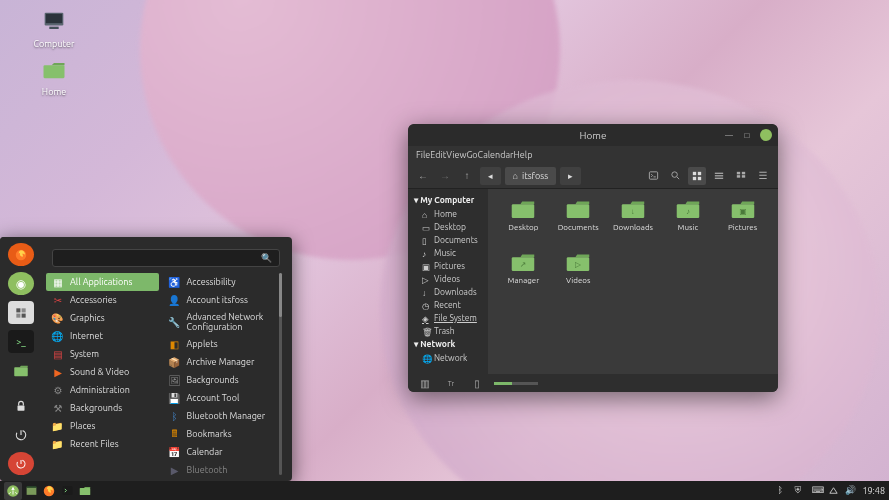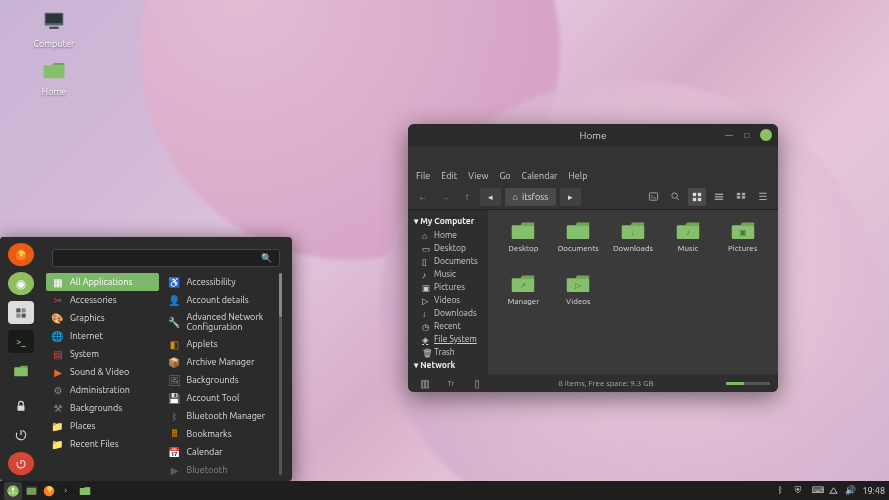--- a/index.html
+++ b/index.html
@@ -20,21 +20,21 @@
   
   .fm {
     position: absolute; top: 124px; left: 408px; width: 370px; height: 268px;
     background: #333333; border-radius: 6px; box-shadow: 0 6px 24px rgba(0,0,0,.5);
     color: #ddd; display: flex; flex-direction: column; overflow: hidden;
   }
   .fm-titlebar { height: 22px; background: #2b2b2b; display:flex; align-items:center; justify-content:center; position:relative; font-size:10px; color:#ccc; border-top-left-radius:6px; border-top-right-radius:6px;}
   .fm-titlebar .ctrls { position:absolute; right:6px; display:flex; gap:8px; align-items:center;}
   .wbtn { width:10px; height:10px; display:flex; align-items:center; justify-content:center; color:#bbb; font-size:8px;}
   .wclose { width:12px; height:12px; background:#8fbf60; border-radius:50%;}
-  .fm-menubar { height:17px; background:#333; display:flex; align-items:center; gap:11px; padding:0 8px; font-size:9px; color:#ccc;margin-top:21px;}
+  .fm-menubar { height:17px; background:#333; display:flex; align-items:center; padding:0 8px; font-size:9px; color:#ccc;}
   .fm-toolbar { height:26px; background:#333; border-bottom:1px solid #222; display:flex; align-items:center; gap:4px; padding:0 6px;}
   .tbtn { width:18px; height:18px; display:flex; align-items:center; justify-content:center; color:#aaa; font-size:10px;}
   .path-seg { background:#404040; height:18px; padding:0 8px; display:flex; align-items:center; gap:4px; font-size:9px; color:#ddd; border-radius:2px;}
   .fm-body { flex:1; display:flex; min-height:0;}
   .fm-side { width:80px; background:#2e2e2e; padding:4px 4px; font-size:8.5px; color:#ccc; overflow:hidden;}
   .side-hdr { font-weight:bold; color:#eee; font-size:8.5px; padding:2px 2px; display:flex; align-items:center; gap:2px;}
   .side-item { padding:1.5px 2px 1.5px 10px; display:flex; align-items:center; gap:4px; white-space:nowrap;}
   .side-item.u { text-decoration: underline; }
   .sic { width:8px; height:8px; display:inline-block;}
   .fm-main { flex:1; background:#3a3a3a; padding:10px 8px; display:grid; grid-template-columns:repeat(5, 1fr); grid-auto-rows:min-content; gap:20px 0; align-content:start;}
@@ -268,21 +268,20 @@
               <text x="15" y="17" font-size="9" text-anchor="middle" fill="#4a7a3a">▷</text>
             </svg></div>
           <span>Videos</span>
         </div>
       </div>
   </div>
   <div class="fm-status">
     <span class="tbtn">▥</span>
     <span class="tbtn" style="font-size:7px;">Tr</span>
     <span class="tbtn">▯</span>
-    <span class="sp">8 items, Free space: 9.3 GB</span>
     <div class="diskbar">
         <div class="fill" style="width:40%"></div>
       </div>
   </div>
 </div>
 
 <div class="menu">
   <div class="menu-rail">
     <div class="rail-btn" style="background:#e85c16;border-radius:50%;">
         <svg width="14" height="14" viewBox="0 0 24 24">
@@ -378,21 +377,21 @@
             <span>Recent Files</span>
           </div>
       </div>
       <div class="col">
         <div class="mitem">
             <span class="mic" style="color:#48c;">♿</span>
             <span>Accessibility</span>
           </div>
         <div class="mitem">
             <span class="mic" style="color:#6bc;">👤</span>
-            <span>Account details</span>
+            <span>Account itsfoss</span>
           </div>
         <div class="mitem">
             <span class="mic" style="color:#48c;">🔧</span>
             <span>Advanced Network Configuration</span>
           </div>
         <div class="mitem">
             <span class="mic" style="color:#d80;">◧</span>
             <span>Applets</span>
           </div>
         <div class="mitem">

